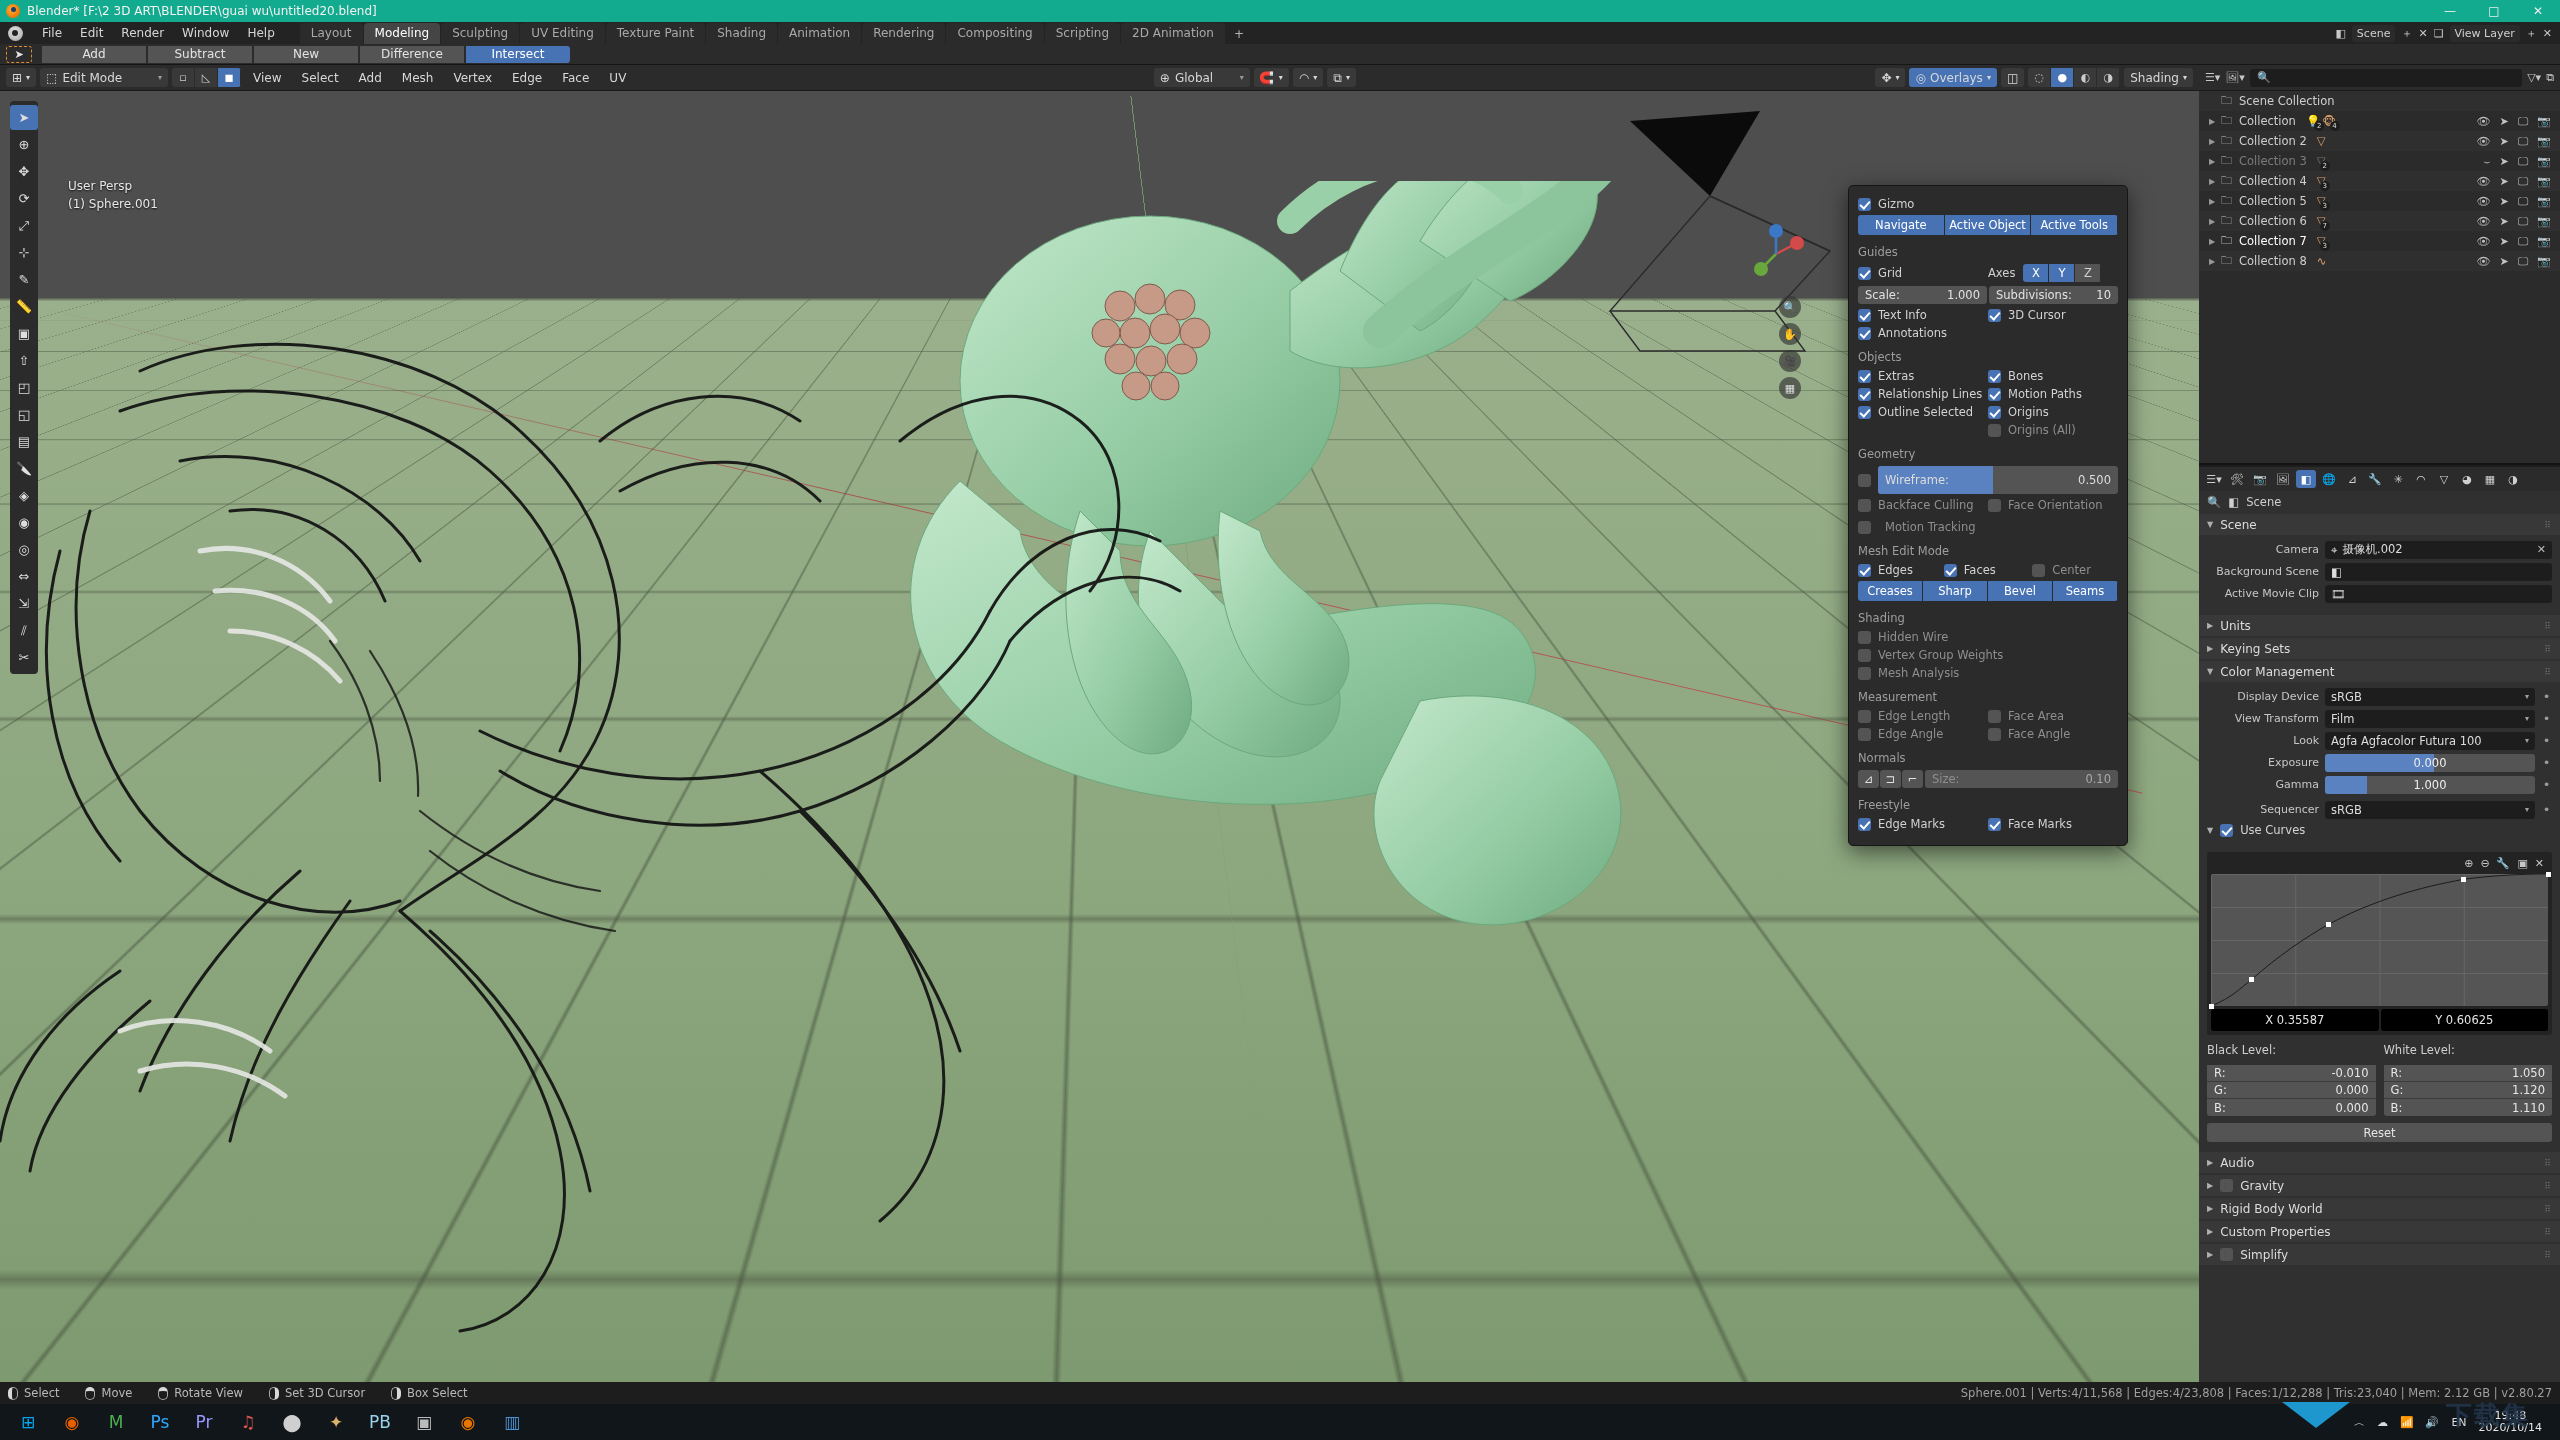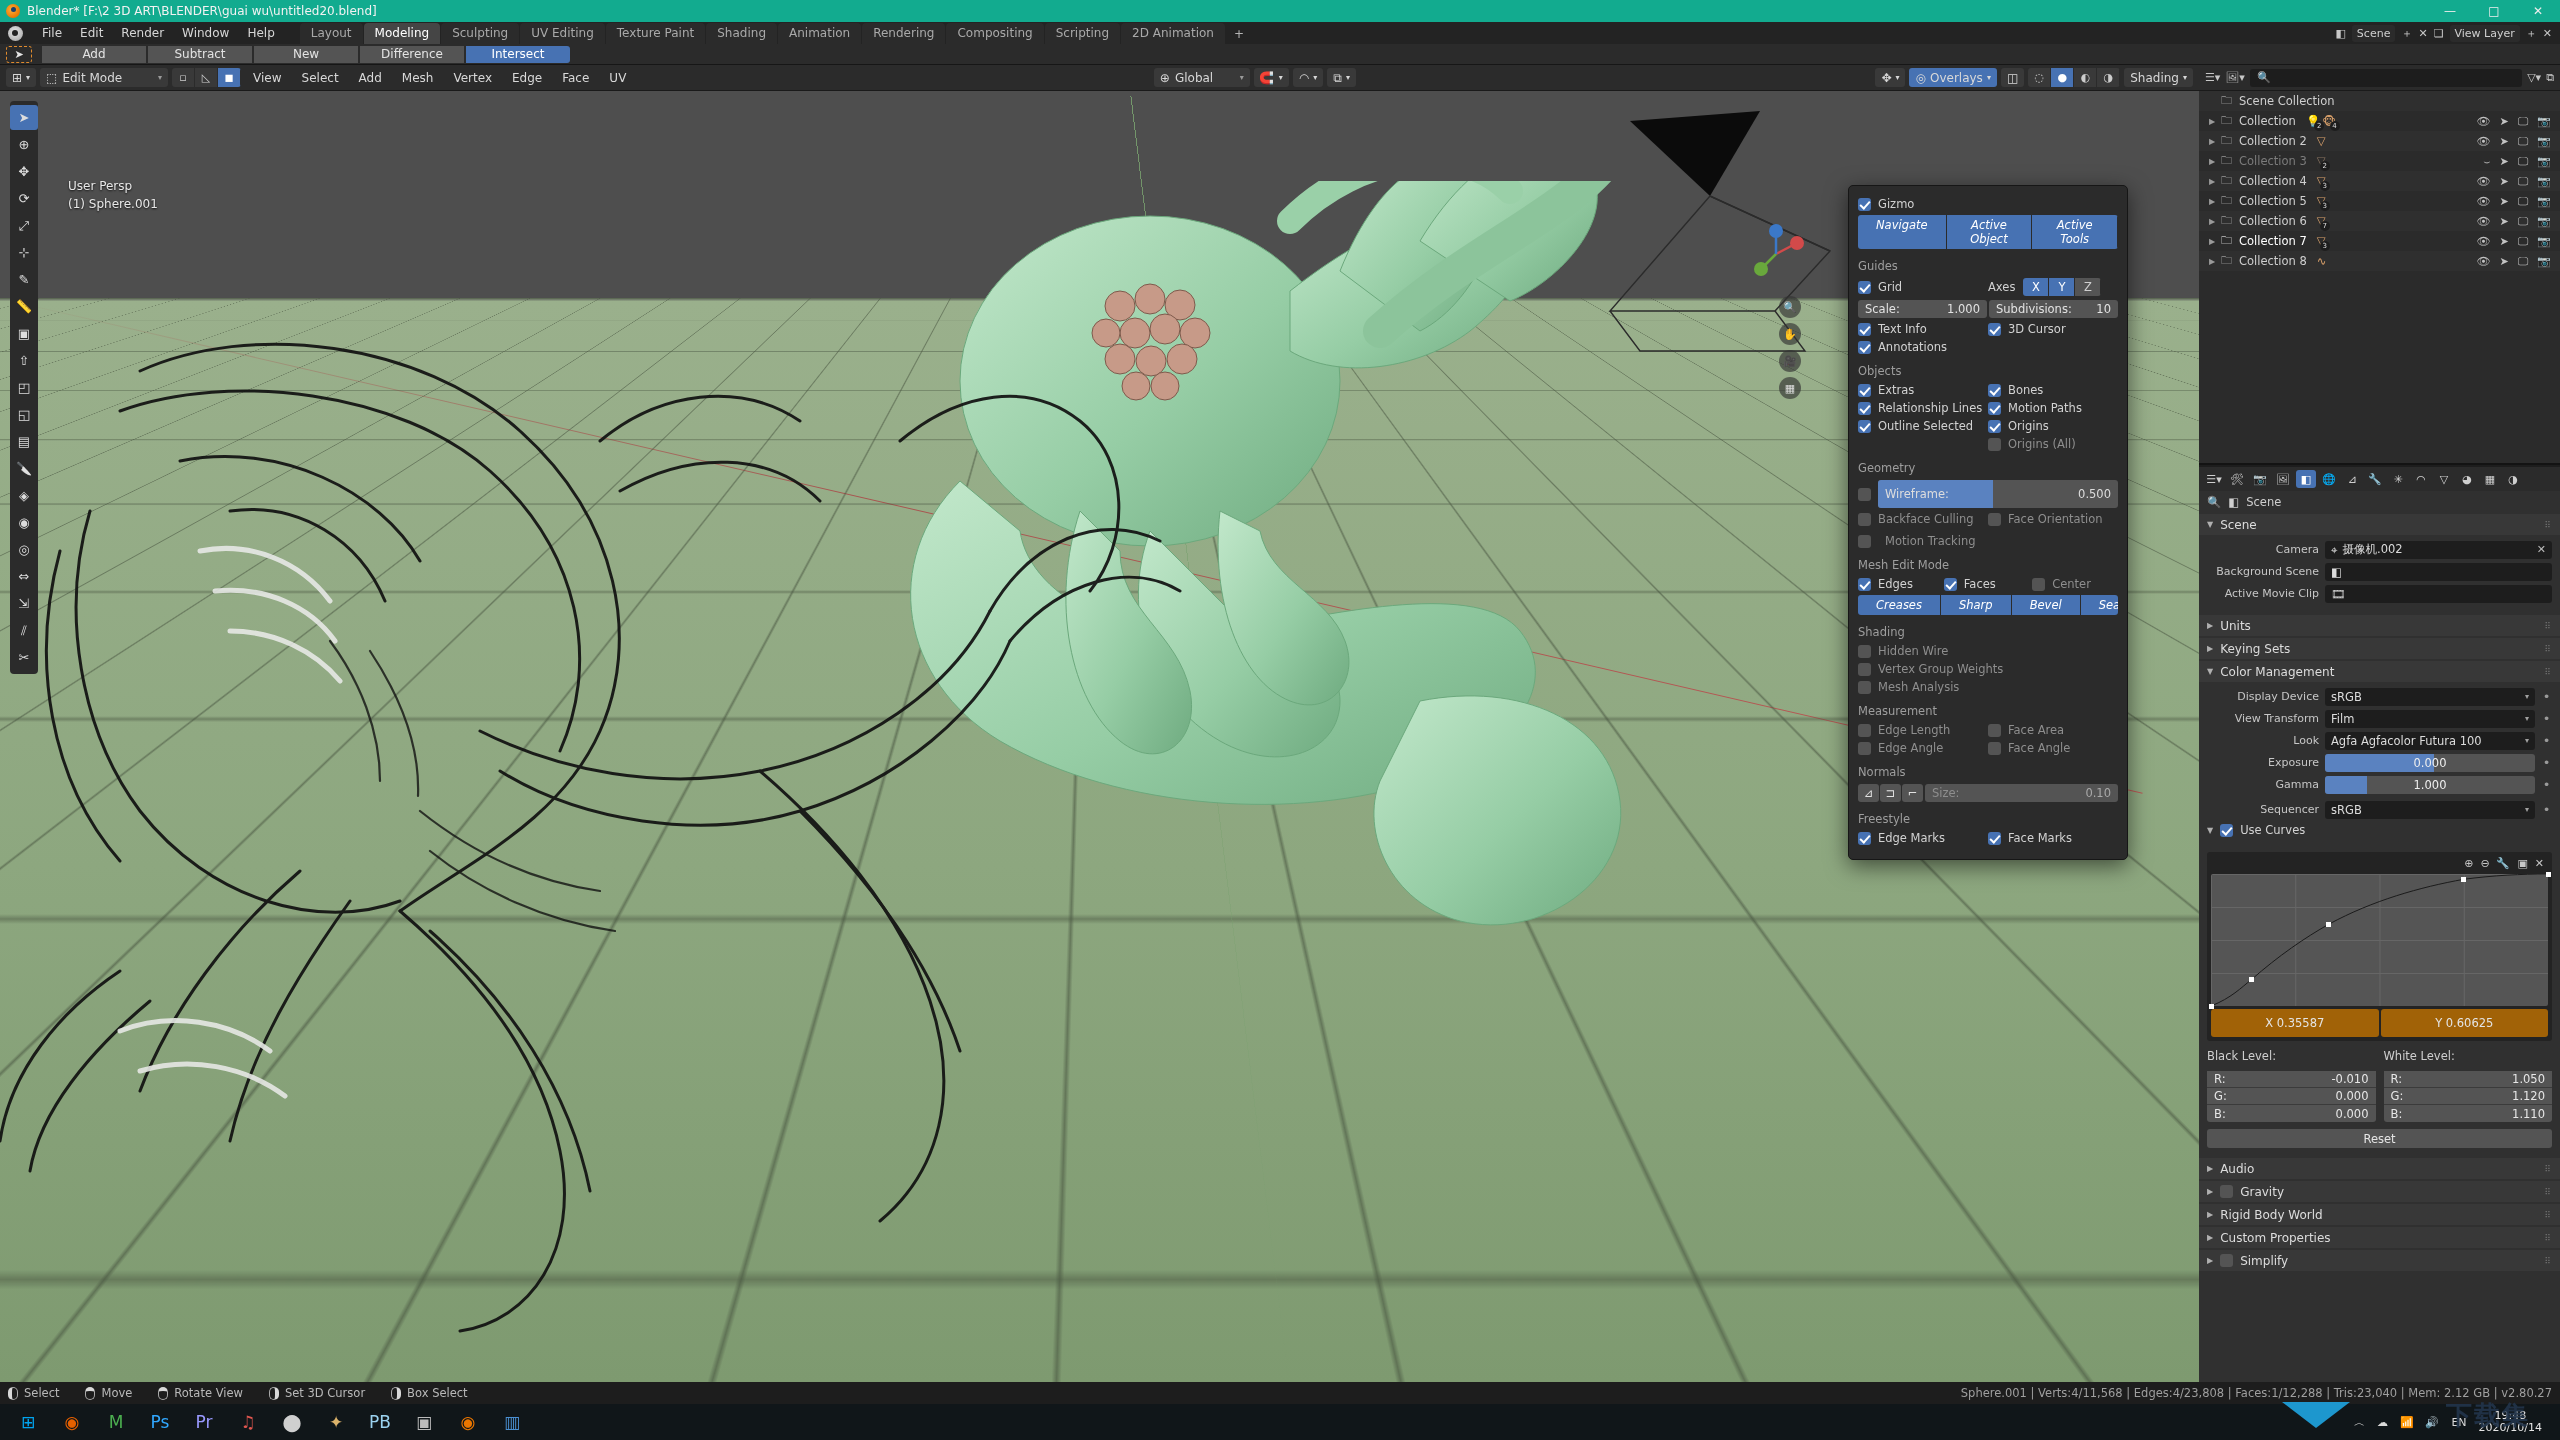--- a/index.html
+++ b/index.html
@@ -93,22 +93,22 @@
   .ckrow{display:flex;align-items:center;gap:7px;margin:4px 0;}
   .ck{width:13px;height:13px;border-radius:3px;background:#545454;flex:none;}
   .ck.on{background:#4772b3;position:relative;}
   .ck.on:after{content:"";position:absolute;left:4px;top:1px;width:4px;height:8px;
      border:solid #fff;border-width:0 2px 2px 0;transform:rotate(42deg);}
   .cklbl{font-size:11.5px;color:#d2d2d2;}
   .cklbl.dim{color:#8e8e8e;}
   .half{width:50%;display:flex;align-items:center;gap:7px;}
   .rowflex{display:flex;align-items:center;margin:4px 0;}
   .btnrow{display:flex;border-radius:3px;overflow:hidden;margin:4px 0;}
-  .btnrow div{flex:1;text-align:center;font-size:11.5px;padding:3px 18px;background:#4772b3;color:#fff;
-     border-right:1px solid #2b2b2b;font-style:italic;}
+  .btnrow div{flex:1;text-align:center;font-size:11.5px;padding:3px 4px;background:#4772b3;color:#fff;
+     border-right:1px solid #2b2b2b;}
   .numfield{display:flex;background:#545454;border-radius:3px;height:18px;align-items:center;
      padding:0 7px;font-size:11.5px;color:#e2e2e2;flex:1;}
   .numfield .v{margin-left:auto;}
   .axes{display:flex;border-radius:3px;overflow:hidden;}
   .axes div{width:26px;text-align:center;font-size:11.5px;padding:2px 0;background:#4772b3;color:#fff;
      border-right:1px solid #2b2b2b;}
   .axes div.off{background:#545454;color:#cfcfcf;}
   .slider{position:relative;flex:1;height:28px;background:#545454;border-radius:3px;overflow:hidden;
      display:flex;align-items:center;padding:0 7px;font-size:11.5px;color:#ddd;}
   .slider .fill{position:absolute;left:0;top:0;bottom:0;background:#5a82c0;}
@@ -161,21 +161,21 @@
   
   #curvebox{margin:4px 8px 0;background:#232323;border-radius:3px;padding:4px;}
   #curvetools{display:flex;justify-content:flex-end;gap:7px;color:#c7c7c7;font-size:11px;
      padding:1px 4px 4px;}
   #curvegrid{position:relative;height:132px;background:#555;border-radius:2px;
      background-image:linear-gradient(to right,#666 1px,transparent 1px),
                       linear-gradient(to bottom,#666 1px,transparent 1px);
      background-size:25% 25%;}
   .cpt{position:absolute;width:5px;height:5px;background:#fff;margin:-2.5px 0 0 -2.5px;}
   .xyrow{display:flex;gap:2px;margin-top:3px;}
-  .xyrow div{flex:1;background:#a16207;border-radius:3px;height:28px;display:flex;align-items:center;
+  .xyrow div{flex:1;background:#000000;border-radius:3px;height:22px;display:flex;align-items:center;
      justify-content:center;font-size:11.5px;color:#e4e4e4;}
   .levels{display:flex;gap:8px;margin:8px 8px 0;}
   .levcol{flex:1;}
   .levttl{font-size:11.5px;color:#cfcfcf;margin-bottom:8px;}
   .levrow{display:flex;background:#545454;height:17px;align-items:center;padding:0 7px;
      font-size:11.5px;color:#e6e6e6;border-bottom:1px solid #3b3b3b;}
   .levrow:first-child{border-radius:3px 3px 0 0;}
   .levrow:last-child{border-radius:0 0 3px 3px;border-bottom:none;}
   .levrow .v{margin-left:auto;}
   #resetbtn{margin:7px 8px 0;height:19px;background:#545454;border-radius:3px;display:flex;

